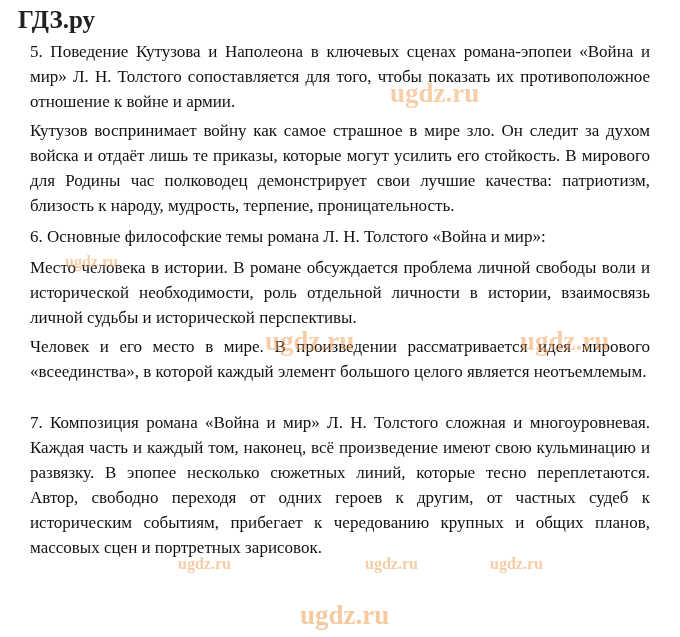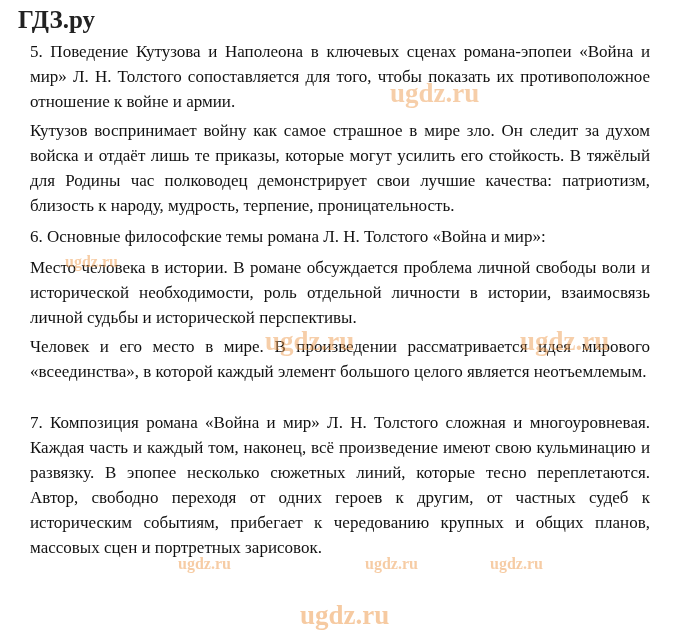--- a/index.html
+++ b/index.html
@@ -79,21 +79,21 @@
 </style>
 </head>
 <body>
 
 <div class="page">
 
   <div class="site-logo">ГДЗ.ру</div>
 
   <div class="content">
       <p class="para">5. Поведение Кутузова и Наполеона в ключевых сценах романа-эпопеи «Война и мир» Л. Н. Толстого сопоставляется для того, чтобы показать их противоположное отношение к войне и армии.</p>
-      <p class="para">Кутузов воспринимает войну как самое страшное в мире зло. Он следит за духом войска и отдаёт лишь те приказы, которые могут усилить его стойкость. В тяжёлый для Родины час полководец демонстрирует свои лучшие качества: патриотизм, близость к народу, мудрость, терпение, проницательность.</p>
+      <p class="para">Кутузов воспринимает войну как самое страшное в мире зло. Он следит за духом войска и отдаёт лишь те приказы, которые могут усилить его стойкость. В мирового для Родины час полководец демонстрирует свои лучшие качества: патриотизм, близость к народу, мудрость, терпение, проницательность.</p>
       <p class="para gap-top">6. Основные философские темы романа Л. Н. Толстого «Война и мир»:</p>
       <p class="para gap-top">Место человека в истории. В романе обсуждается проблема личной свободы воли и исторической необходимости, роль отдельной личности в истории, взаимосвязь личной судьбы и исторической перспективы.</p>
       <p class="para">Человек и его место в мире. В произведении рассматривается идея мирового «всеединства», в которой каждый элемент большого целого является неотъемлемым.</p>
       <p class="para gap-small">7. Композиция романа «Война и мир» Л. Н. Толстого сложная и многоуровневая. Каждая часть и каждый том, наконец, всё произведение имеют свою кульминацию и развязку. В эпопее несколько сюжетных линий, которые тесно переплетаются. Автор, свободно переходя от одних героев к другим, от частных судеб к историческим событиям, прибегает к чередованию крупных и общих планов, массовых сцен и портретных зарисовок.</p>
     </div>
 
   <div class="wm-layer">
       <div class="wm wm-big" style="left: 390px; top: 78px;">ugdz.ru</div>
       <div class="wm wm-small" style="left: 65px; top: 253px;">ugdz.ru</div>
       <div class="wm wm-big" style="left: 265px; top: 326px;">ugdz.ru</div>

